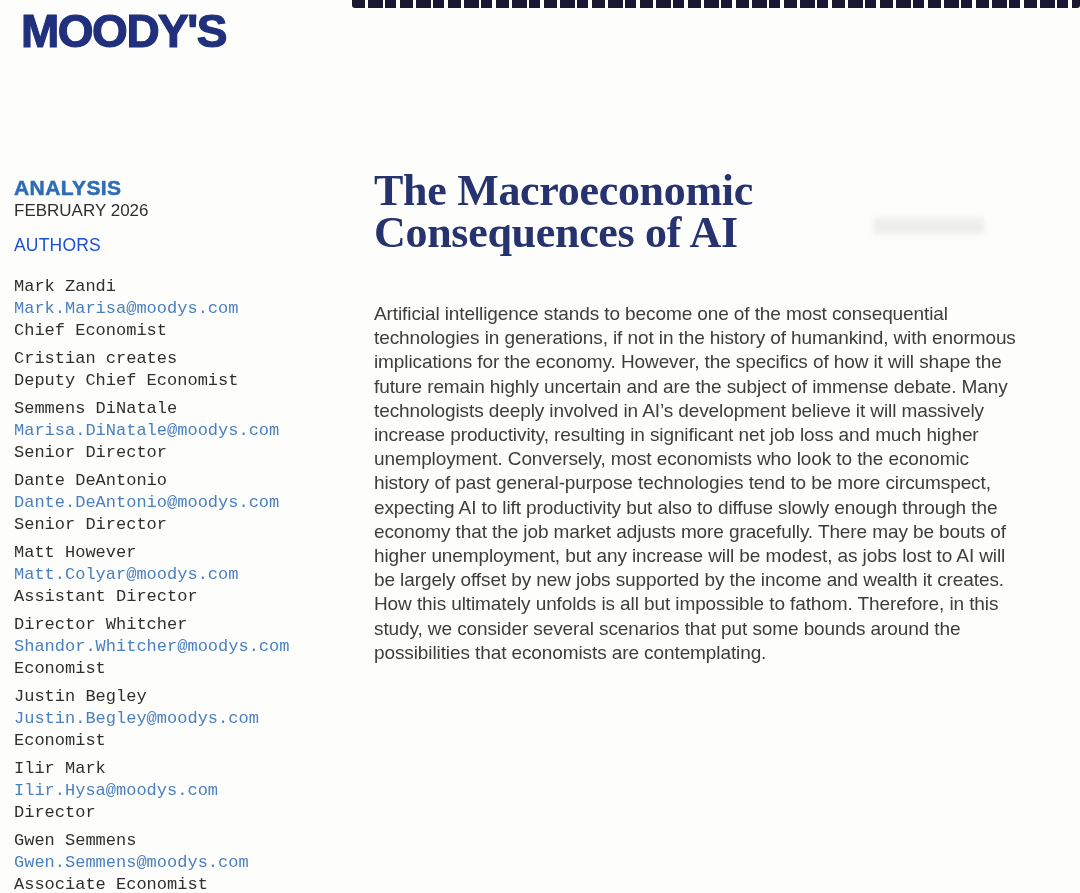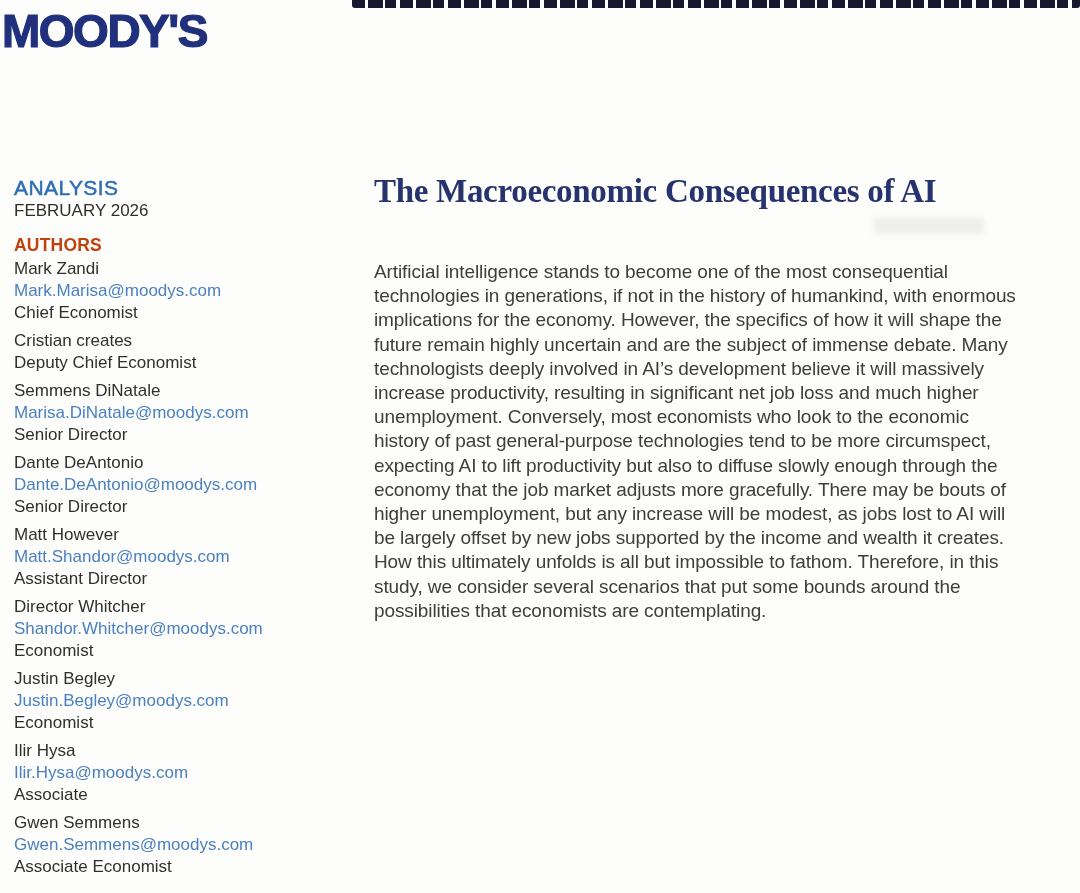--- a/index.html
+++ b/index.html
@@ -26,57 +26,57 @@
         #fdfefb 31px, #fdfefb 33px,
         #181830 33px, #181830 44px,
         #fdfefb 44px, #fdfefb 48px);
     border-bottom-left-radius: 3px;
     border-bottom-right-radius: 3px;
   }
 
   
   .logo {
     position: absolute;
-    left: 2px; top: 4px;
+    left: 21px; top: 4px;
     font-size: 46px;
     font-weight: 900;
     letter-spacing: -1.5px;
     color: #21307d;
     -webkit-text-stroke: 1.2px #21307d;
   }
 
   
   .sidebar {
     position: absolute;
     left: 14px; top: 176px;
     width: 340px;
   }
   .kicker {
     font-size: 21px;
-    font-weight: 400;
+    font-weight: 700;
     letter-spacing: 0.4px;
     color: #2e6db4;
     line-height: 24px;
     -webkit-text-stroke: 0.5px #2e6db4;
   }
   .date {
     font-size: 17px;
     color: #2f2f2f;
     line-height: 22px;
   }
   .authors-heading {
     font-size: 17.5px;
-    font-weight: 700;
-    color: #c2410c;
+    font-weight: 400;
+    color: #1d4ed8;
     line-height: 22px;
     margin-top: 12px;
-    margin-bottom: 2px;
+    margin-bottom: 20px;
     letter-spacing: 0.2px;
   }
-  .author { margin-bottom: 6px; }
+  .author { margin-bottom: 6px; font-family: Liberation Mono, monospace; }
   .author .name,
   .author .role {
     font-size: 17px;
     color: #2f2f2f;
     line-height: 22px;
   }
   .author .email {
     display: block;
     font-size: 17px;
     color: #4b80c0;
@@ -85,21 +85,21 @@
   }
 
   
   .main {
     position: absolute;
     left: 374px; top: 170px;
     width: 648px;
   }
   .doc-title {
     font-family: "Liberation Serif", serif;
-    font-size: 33px;
+    font-size: 44px;
     font-weight: 700;
     letter-spacing: -0.3px;
     color: #26336e;
     line-height: 42px;
   }
   .ghost-artifact {
     position: absolute;
     left: 500px; top: 48px;
     width: 110px; height: 16px;
     background: #e9e9e7;
@@ -140,37 +140,37 @@
     <a class="email" href="#">Marisa.DiNatale@moodys.com</a>
     <div class="role">Senior Director</div>
   </div>
   <div class="author">
     <div class="name">Dante DeAntonio</div>
     <a class="email" href="#">Dante.DeAntonio@moodys.com</a>
     <div class="role">Senior Director</div>
   </div>
   <div class="author">
     <div class="name">Matt However</div>
-    <a class="email" href="#">Matt.Shandor@moodys.com</a>
+    <a class="email" href="#">Matt.Colyar@moodys.com</a>
     <div class="role">Assistant Director</div>
   </div>
   <div class="author">
     <div class="name">Director Whitcher</div>
     <a class="email" href="#">Shandor.Whitcher@moodys.com</a>
     <div class="role">Economist</div>
   </div>
   <div class="author">
     <div class="name">Justin Begley</div>
     <a class="email" href="#">Justin.Begley@moodys.com</a>
     <div class="role">Economist</div>
   </div>
   <div class="author">
-    <div class="name">Ilir Hysa</div>
+    <div class="name">Ilir Mark</div>
     <a class="email" href="#">Ilir.Hysa@moodys.com</a>
-    <div class="role">Associate</div>
+    <div class="role">Director</div>
   </div>
   <div class="author">
     <div class="name">Gwen Semmens</div>
     <a class="email" href="#">Gwen.Semmens@moodys.com</a>
     <div class="role">Associate Economist</div>
   </div>
 </div>
 
 <div class="main">
   <h1 class="doc-title">The Macroeconomic Consequences of AI</h1>

